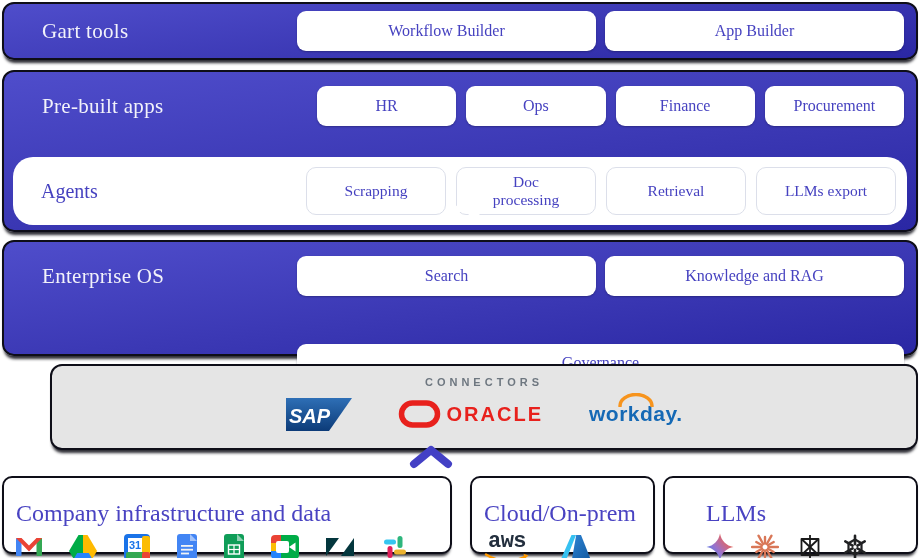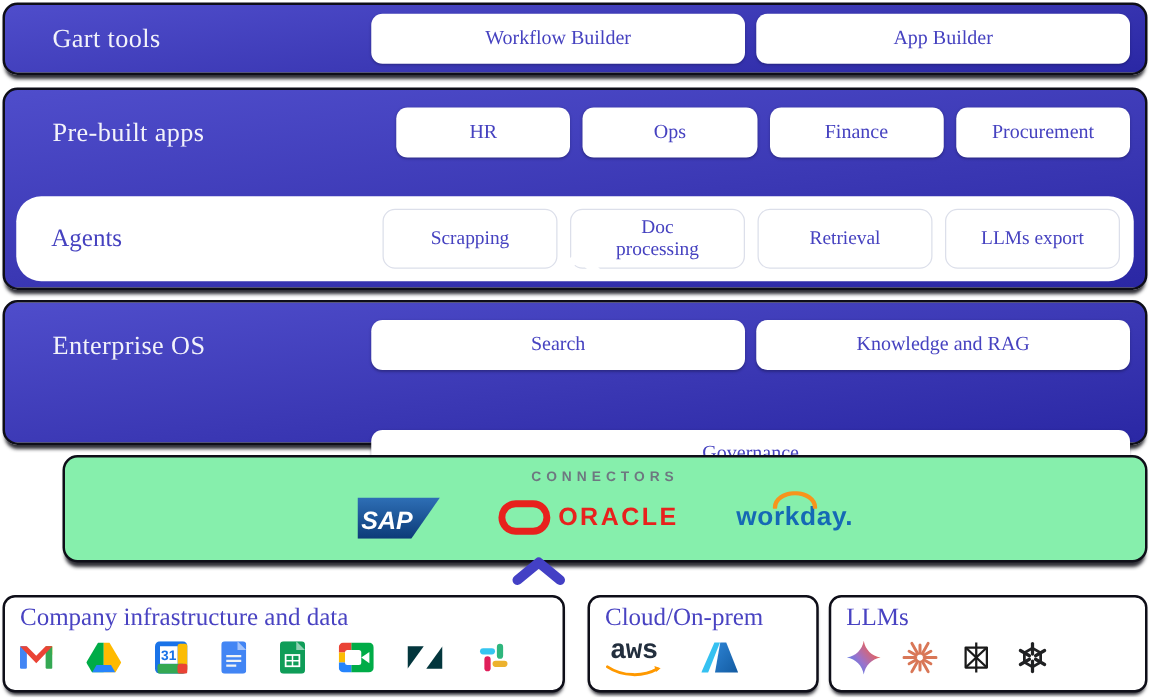--- a/index.html
+++ b/index.html
@@ -2,21 +2,21 @@
 <html><head>
 <meta charset="utf-8">
 <style>
   html,body{margin:0;padding:0;background:#ffffff;}
   .stage{position:relative;width:920px;height:558px;background:#fff;overflow:hidden;
          font-family:"Liberation Serif","DejaVu Serif",serif;}
   
   .band{position:absolute;left:2px;right:2px;border-radius:12px;border:2px solid #0E0E18;
         box-shadow:0 5px 3px -2px rgba(8,8,16,.85);box-sizing:border-box;}
   .band.blue{background:linear-gradient(173deg,#4F4DCB 0%,#3B38B4 55%,#2A27A4 100%);}
-  .band.white{background:#86efac;margin-left:48px;}
+  .band.white{background:#e5e5e5;margin-left:48px;}
   .band-label{position:absolute;left:38px;color:#F2F2FA;font-size:21px;letter-spacing:.3px;white-space:nowrap;}
   .vcenter{top:50%;transform:translateY(-50%);}
   .rowlbl{top:14px;height:40px;line-height:40px;}
   .row{position:absolute;display:flex;height:40px;}
   .pill{flex:1;background:#fff;border-radius:9px;display:flex;align-items:center;justify-content:center;
         color:#4642C0;font-size:16px;text-align:center;box-shadow:0 1px 2px rgba(15,15,50,.35);cursor:default;}
   
   .band-gart{top:2px;height:58px;}
   .band-gart .row{left:293px;right:12px;top:7px;gap:9px;}
   .band-prebuilt{top:70px;height:162px;padding-left:28px;}
@@ -43,22 +43,22 @@
   .sap-logo,.oracle-logo,.workday-logo{display:flex;align-items:center;font-family:"Liberation Sans","DejaVu Sans",sans-serif;}
   .oracle-text{font-size:20px;font-weight:700;letter-spacing:2px;color:#E8211D;margin-left:6px;}
   .workday-logo{position:relative;}
   .workday-text{font-size:21px;font-weight:700;letter-spacing:.5px;color:#1569B5;}
   .workday-arc{position:absolute;top:-9px;left:27px;}
   
   .card{position:absolute;top:476px;height:78px;background:#fff;border:2px solid #0E0E18;border-radius:10px;
         box-shadow:0 4px 3px -2px rgba(8,8,16,.85);box-sizing:border-box;}
   .card-1{left:2px;width:450px;}
   .card-2{left:470px;width:185px;}
-  .card-3{left:663px;width:255px;}
-  .card-title{margin:5px 0 0 12px;font-size:20px;color:#4943C2;white-space:nowrap;}
+  .card-3{left:663px;width:255px;padding-left:29px;}
+  .card-title{margin:22px 0 0 12px;font-size:24px;color:#4943C2;white-space:nowrap;}
   .icon-row{display:flex;align-items:center;gap:27px;margin:5px 0 0 12px;height:30px;}
   .card-3 .icon-row{gap:17px;}
   .aws-logo{display:flex;flex-direction:column;align-items:center;line-height:1;margin-right:4px;}
   .aws-text{font-family:Liberation Mono, monospace;font-size:22px;font-weight:800;
             color:#232F3E;letter-spacing:-.5px;}
 </style>
 </head>
 <body>
 
 <div class="stage">

